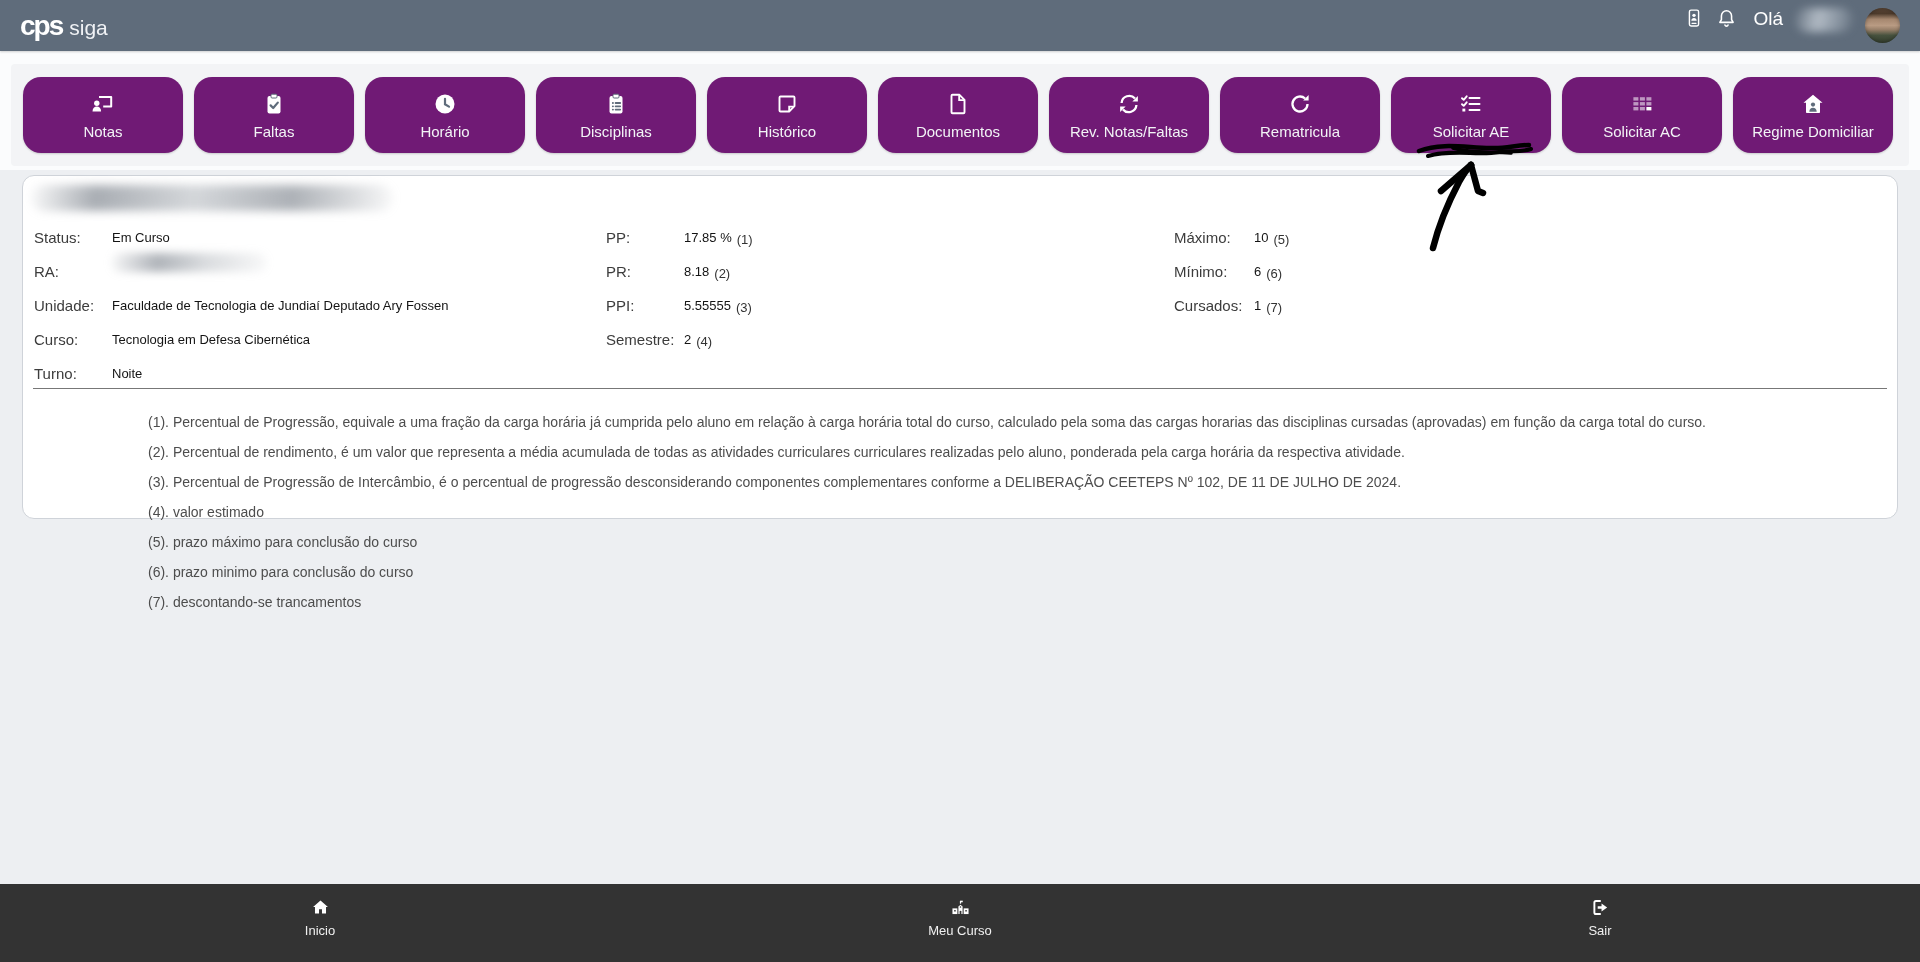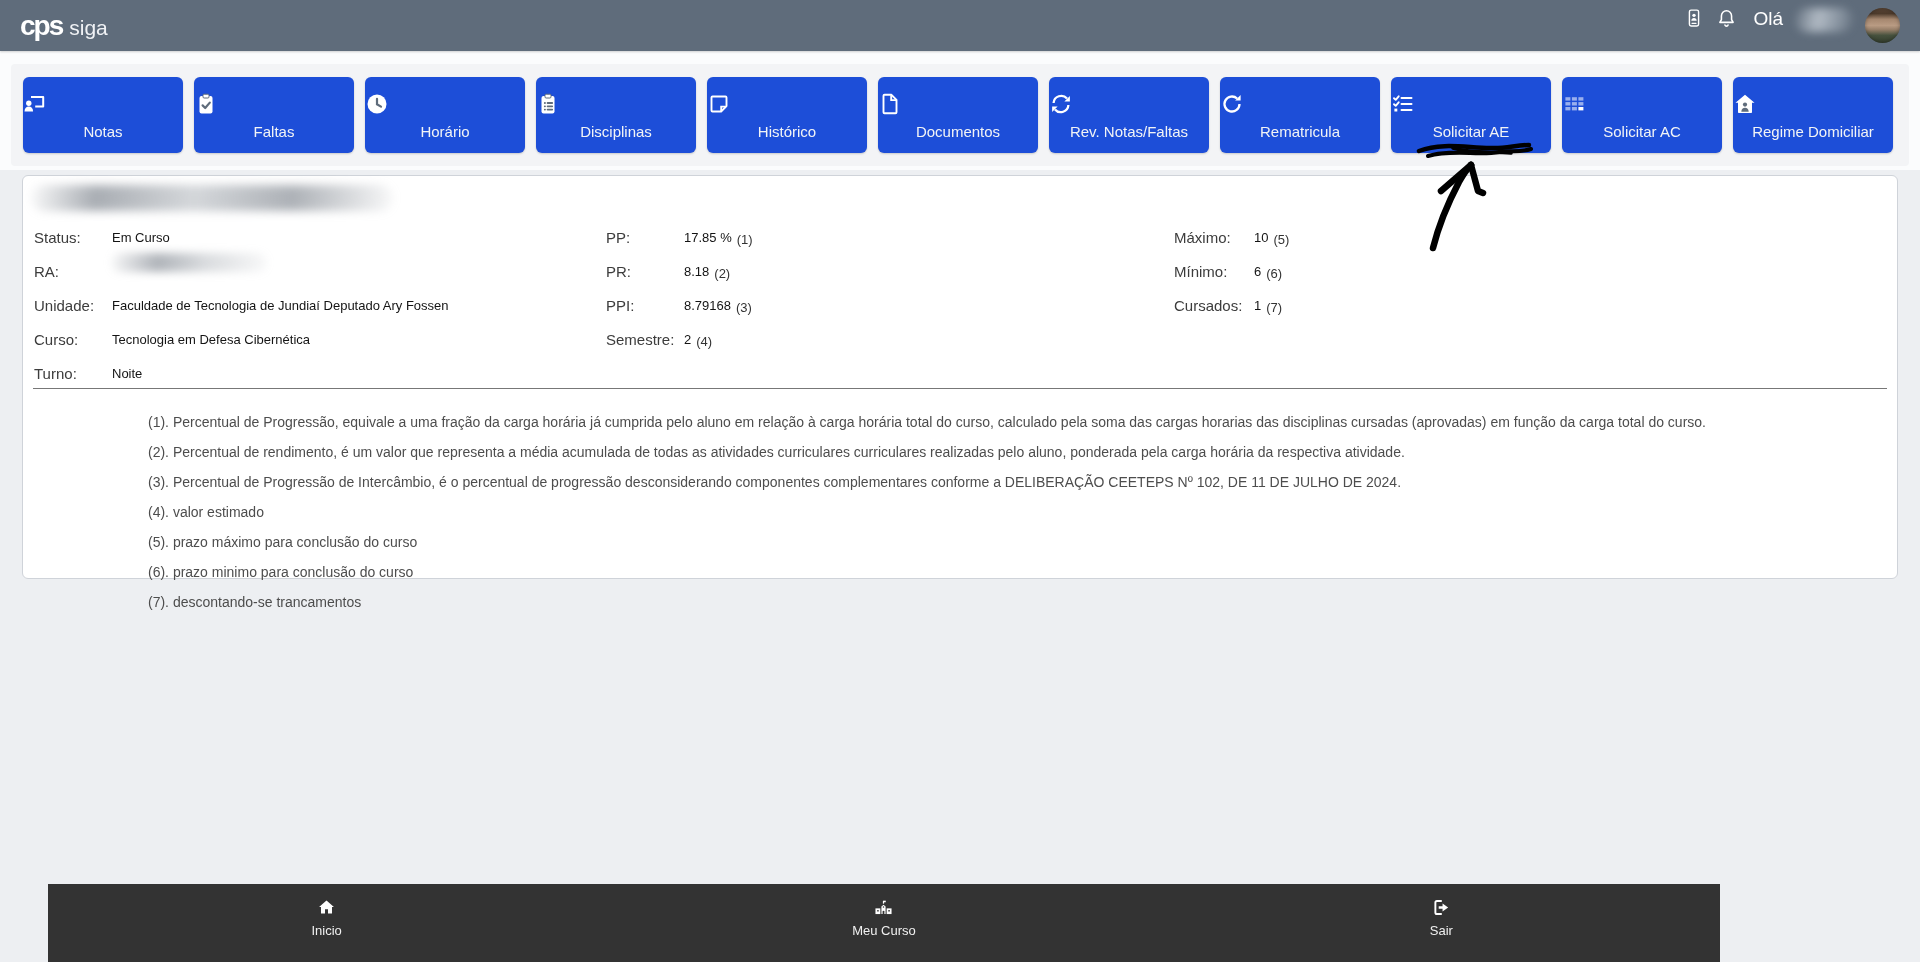--- a/index.html
+++ b/index.html
@@ -33,31 +33,31 @@
   .avatar {
     width:35px; height:35px; border-radius:50%; cursor:pointer;
     background:linear-gradient(180deg,#5a4636 0%,#4e3b2c 16%,#a5876f 32%,#b99b83 50%,#977f69 62%,#47523e 78%,#333d2d 100%);
     box-shadow:inset 0 0 4px rgba(0,0,0,.35);
   }
   
   .toolbar-band { position:absolute; left:0; top:51px; width:1920px; height:119px; background:#fbfcfd; }
   .toolbar-strip { position:absolute; left:11px; top:64px; width:1898px; height:102px; background:#f3f4f6; border-radius:4px; }
   .toolbar { position:absolute; left:23px; top:77px; display:flex; gap:11px; z-index:4; }
   .tbtn {
-    width:160px; height:76px; background:#1d4ed8; border:none; border-radius:6px;
-    color:#f2f4f6; display:flex; flex-direction:column; justify-content:center;
+    width:160px; height:76px; background:#701a75; border:none; border-radius:18px;
+    color:#f2f4f6; display:flex; flex-direction:column; align-items:center; justify-content:center;
     gap:8px; cursor:pointer; font-family:inherit;
     box-shadow:0 1px 2px rgba(0,0,0,.18);
   }
   .tbtn .ticon { height:24px; display:flex; align-items:center; }
   .tbtn .tlabel { font-size:15px; line-height:1; }
   
   .card {
-    position:absolute; left:22px; top:175px; width:1876px; height:404px;
-    background:#fff; border:1px solid #cfd3d9; border-radius:6px;
+    position:absolute; left:22px; top:175px; width:1876px; height:344px;
+    background:#fff; border:1px solid #cfd3d9; border-radius:12px;
   }
   .redacted-name {
     position:absolute; left:8px; top:9px; width:362px; height:26px; border-radius:13px;
     background:linear-gradient(95deg, rgba(150,155,162,.05), rgba(140,146,154,.75) 18%, rgba(160,166,173,.45) 45%, rgba(138,144,152,.7) 72%, rgba(150,155,162,.06));
     filter:blur(5px);
   }
   .redacted-ra {
     position:absolute; left:88px; top:77px; width:156px; height:19px; border-radius:10px;
     background:linear-gradient(95deg, rgba(150,155,162,.06), rgba(142,148,156,.7) 30%, rgba(160,166,173,.4) 60%, rgba(150,155,162,.06));
     filter:blur(4px);
@@ -73,22 +73,22 @@
   .col-right .ilabel { width:80px; }
   .ivalue { font-size:13px; color:#141414; }
   .iref { font-size:13px; color:#333; margin-left:5px; position:relative; top:2px; }
   .card-divider { position:absolute; left:10px; top:212px; width:1854px; height:1px; background:#777; }
   .footnotes { position:absolute; left:92px; top:237px; }
   .footnote { font-size:14px; color:#4d4d4d; height:30px; line-height:18px;margin-left:33px; }
   
   .annotation { position:absolute; left:1395px; top:125px; z-index:9; pointer-events:none; }
   
   .footer {
-    position:absolute; left:0; top:884px; width:1672px; height:78px;
-    background:#333; display:flex; z-index:5;margin-left:48px;
+    position:absolute; left:0; top:884px; width:1920px; height:78px;
+    background:#333; display:flex; z-index:5;
   }
   .fitem {
     flex:1; display:flex; flex-direction:column; align-items:center; justify-content:flex-start;
     padding-top:13px; gap:5px; color:#fff; cursor:pointer;
   }
   .fitem .flabel { font-size:13px; color:#f0f0f0; }
   svg { display:block; }
 </style>
 </head>
 <body>
@@ -284,21 +284,21 @@
       <span class="ivalue">17.85 %</span>
       <span class="iref">(1)</span>
     </div>
     <div class="info-row">
       <span class="ilabel">PR:</span>
       <span class="ivalue">8.18</span>
       <span class="iref">(2)</span>
     </div>
     <div class="info-row">
       <span class="ilabel">PPI:</span>
-      <span class="ivalue">8.79168</span>
+      <span class="ivalue">5.55555</span>
       <span class="iref">(3)</span>
     </div>
     <div class="info-row">
       <span class="ilabel">Semestre:</span>
       <span class="ivalue">2</span>
       <span class="iref">(4)</span>
     </div>
   </div>
 
   <div class="info-col col-right">

